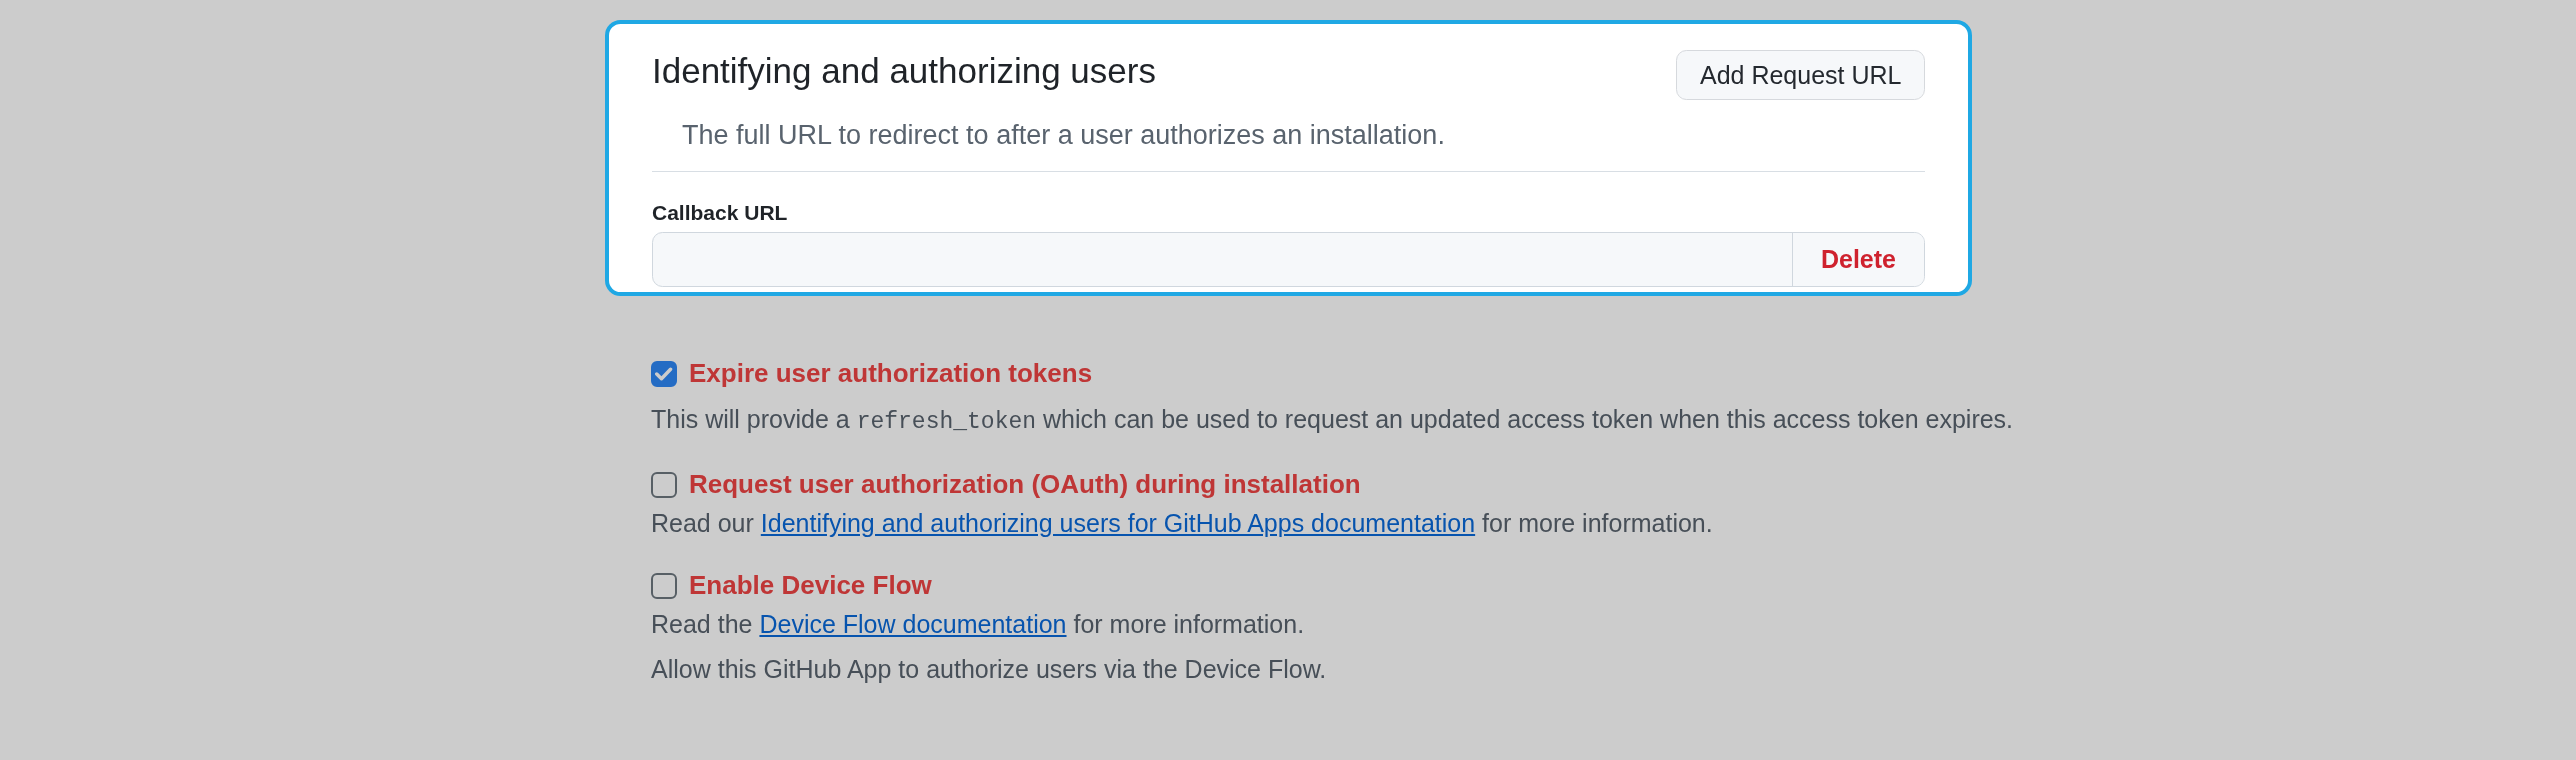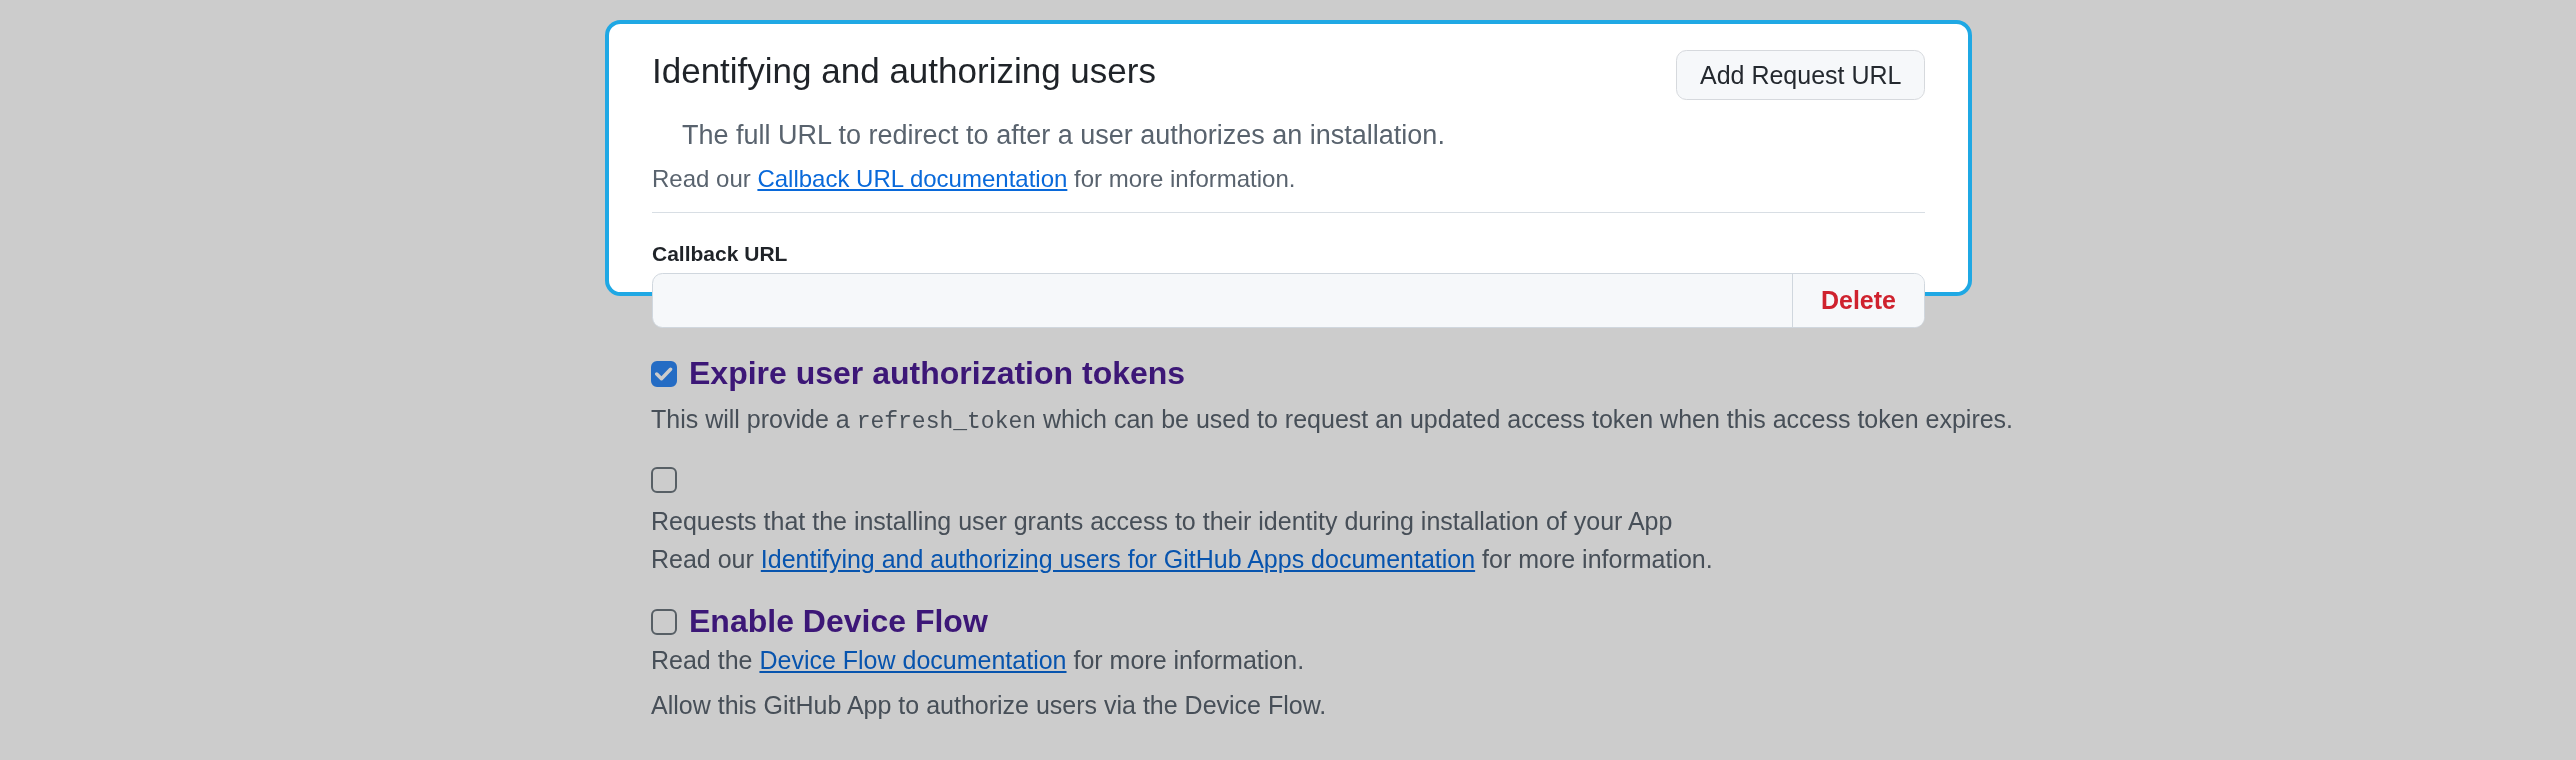--- a/index.html
+++ b/index.html
@@ -119,23 +119,23 @@
     display: flex; align-items: center; justify-content: center;
     flex: none;
   }
   .checkbox.checked {
     background: var(--checkbox_checked, #2e87f5);
     border-color: var(--checkbox_checked, #2e87f5);
   }
   .checkbox svg { display: none; }
   .checkbox.checked svg { display: block; }
   .opt-label {
-    font-size: 32px;
+    font-size: 26px;
     font-weight: 700;
-    color: #4c1d95;
+    color: #ef4444;
     line-height: 35px;
   }
   .opt-note {
     margin-top: 12px;
     font-size: 25px;
     color: #59636e;
     line-height: 33px;
   }
   .opt-note.second { margin-top: 5.2px; }
   .opt-row { margin-top: 28px; }
@@ -150,21 +150,20 @@
 <body>
 
 <div class="page">
 
   <section class="card">
     <div class="card-header">
       <h2 class="card-title">Identifying and authorizing users</h2>
       <button class="btn">Add Request URL</button>
     </div>
     <div class="card-desc">The full URL to redirect to after a user authorizes an installation.</div>
-    <div class="card-note"><span>Read our </span><a class="link">Callback URL documentation</a><span> for more information.</span></div>
     <div class="divider"></div>
     <div class="field-label">Callback URL</div>
     <div class="input-group">
       <input type="text" value="" style="">
       <div class="delete-btn">Delete</div>
     </div>
   </section>
 
   <div class="options">
 
@@ -178,22 +177,22 @@
         <span class="opt-label">Expire user authorization tokens</span>
       </div>
       <div class="opt-note"><span>This will provide a </span><code class="inline-code">refresh_token</code><span> which can be used to request an updated access token when this access token expires.</span></div>
     </div>
 
     <div class="opt-row">
       <div class="opt-head">
         <span class="checkbox">
           
         </span>
+        <span class="opt-label">Request user authorization (OAuth) during installation</span>
       </div>
-      <div class="opt-note">Requests that the installing user grants access to their identity during installation of your App</div>
       <div class="opt-note second"><span>Read our </span><a class="link">Identifying and authorizing users for GitHub Apps documentation</a><span> for more information.</span></div>
     </div>
 
     <div class="opt-row">
       <div class="opt-head">
         <span class="checkbox">
           
         </span>
         <span class="opt-label">Enable Device Flow</span>
       </div>

